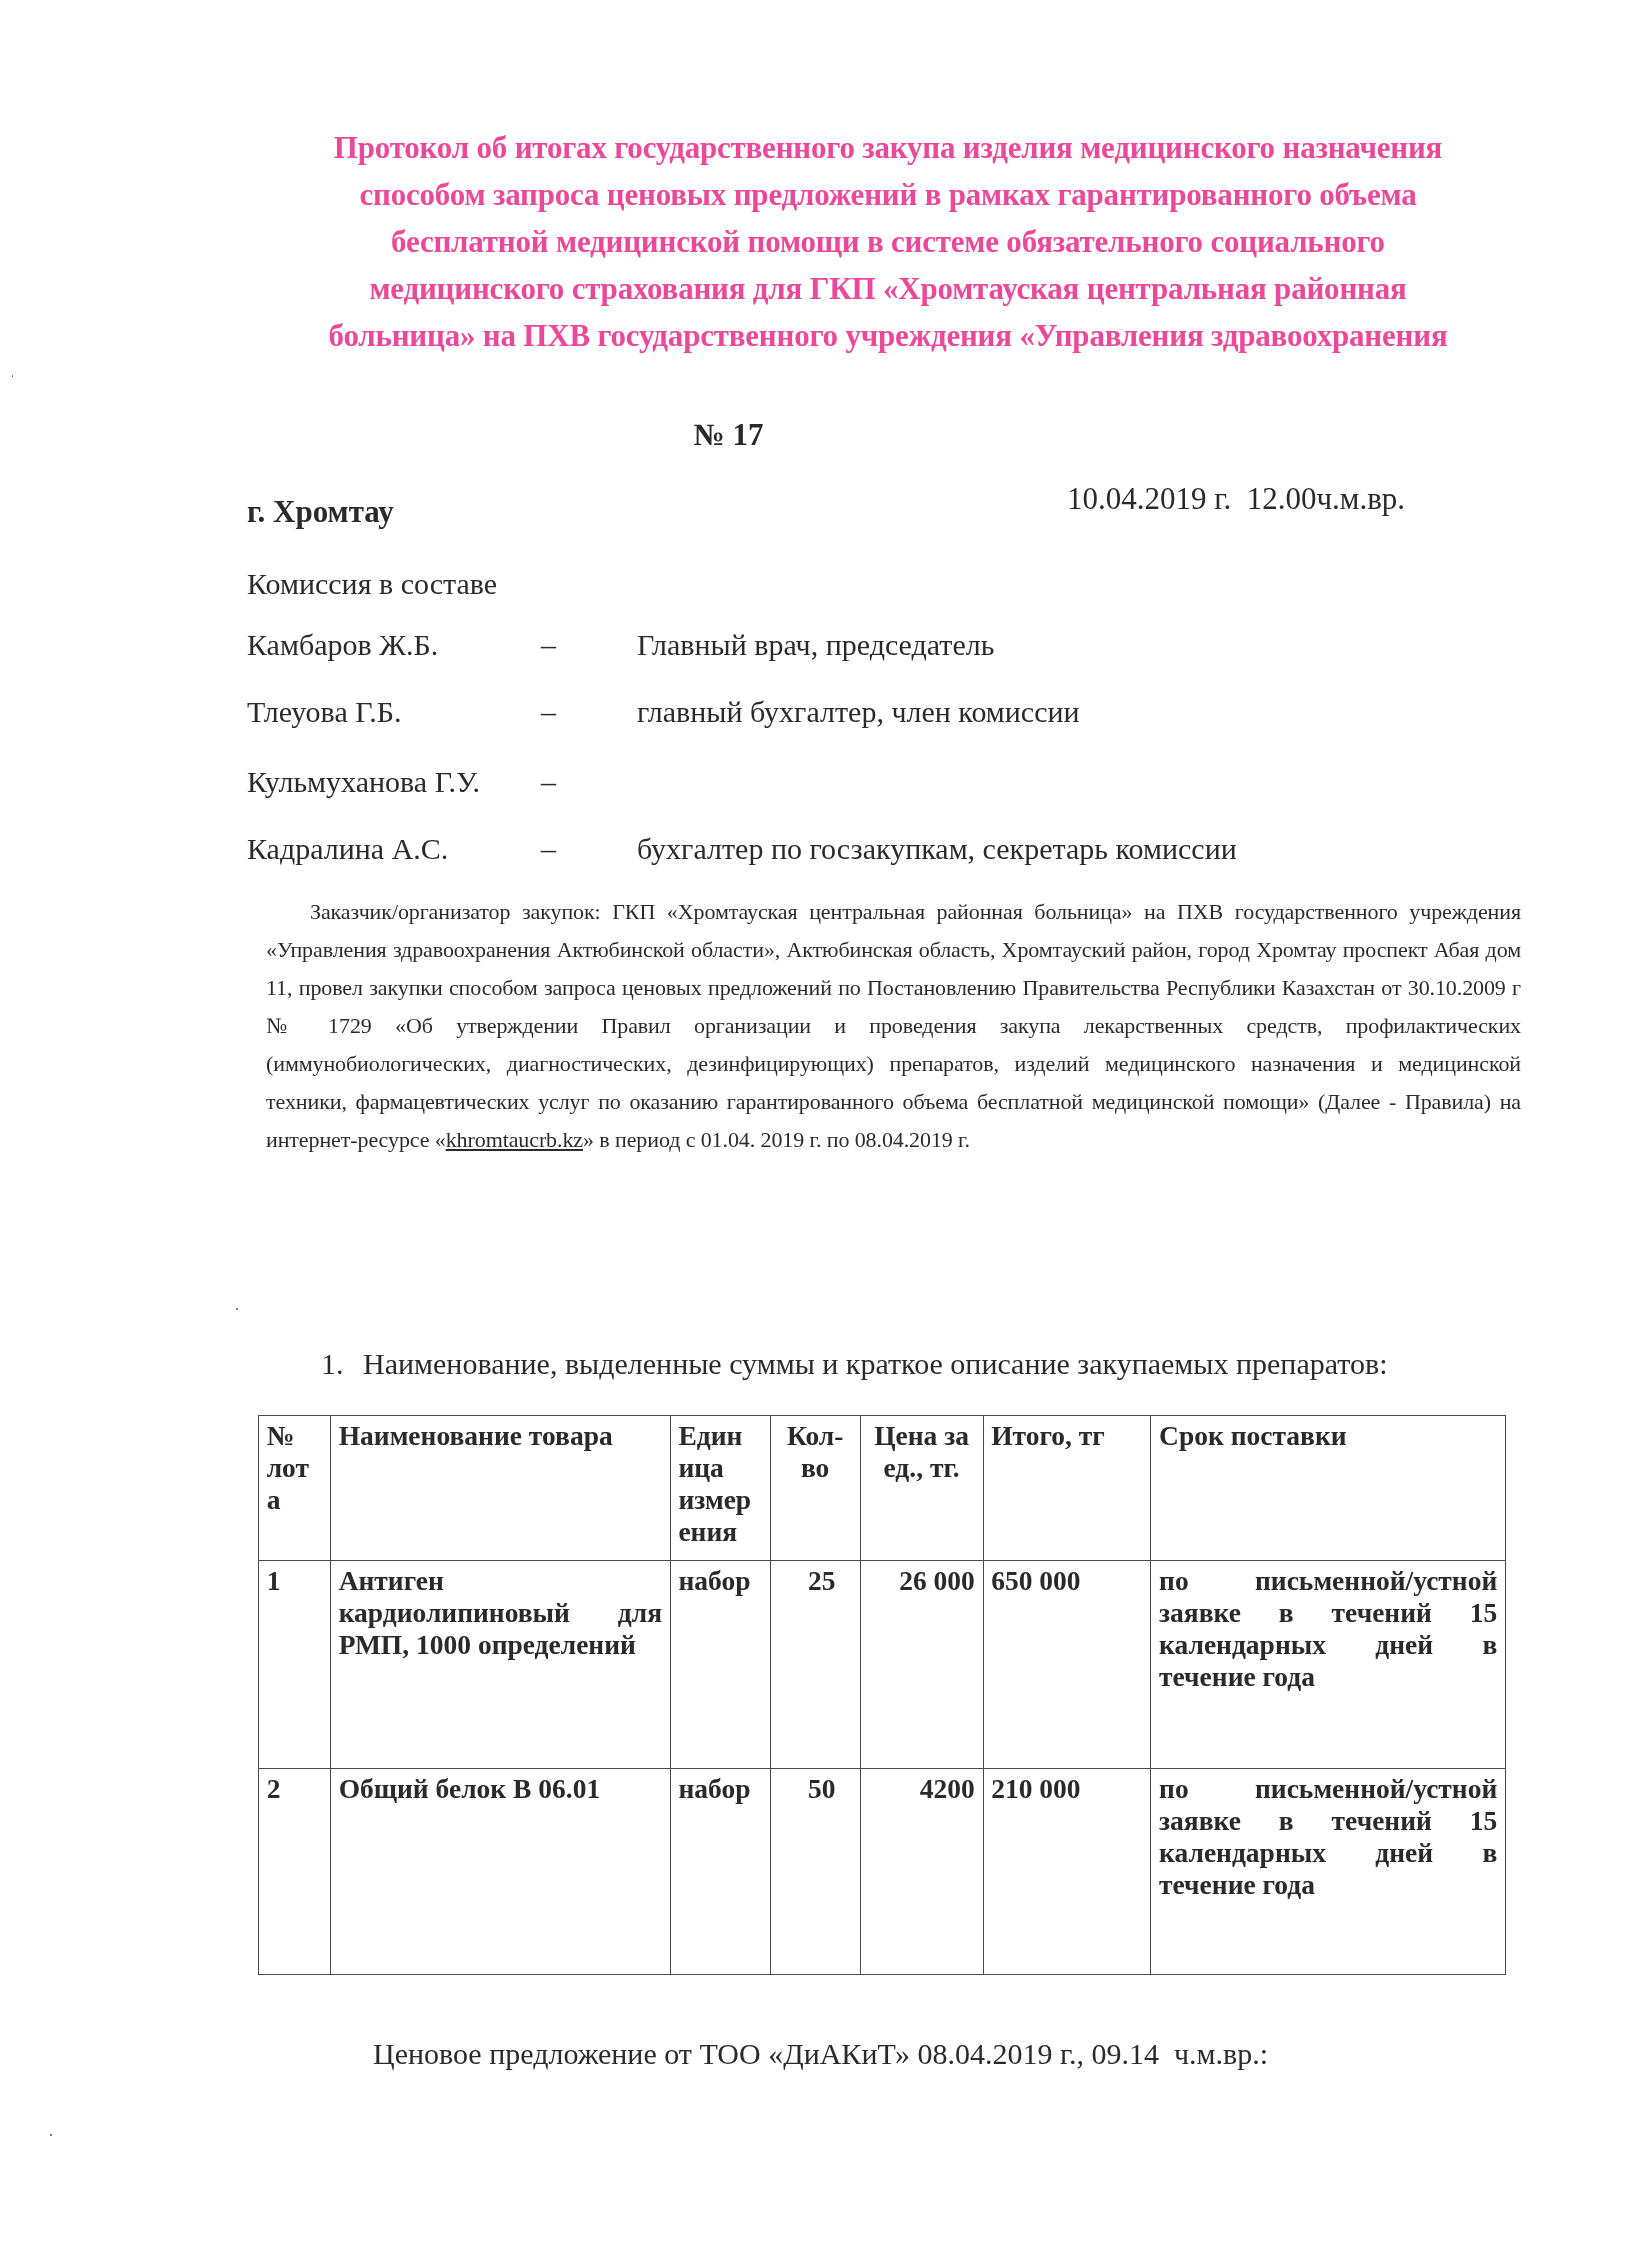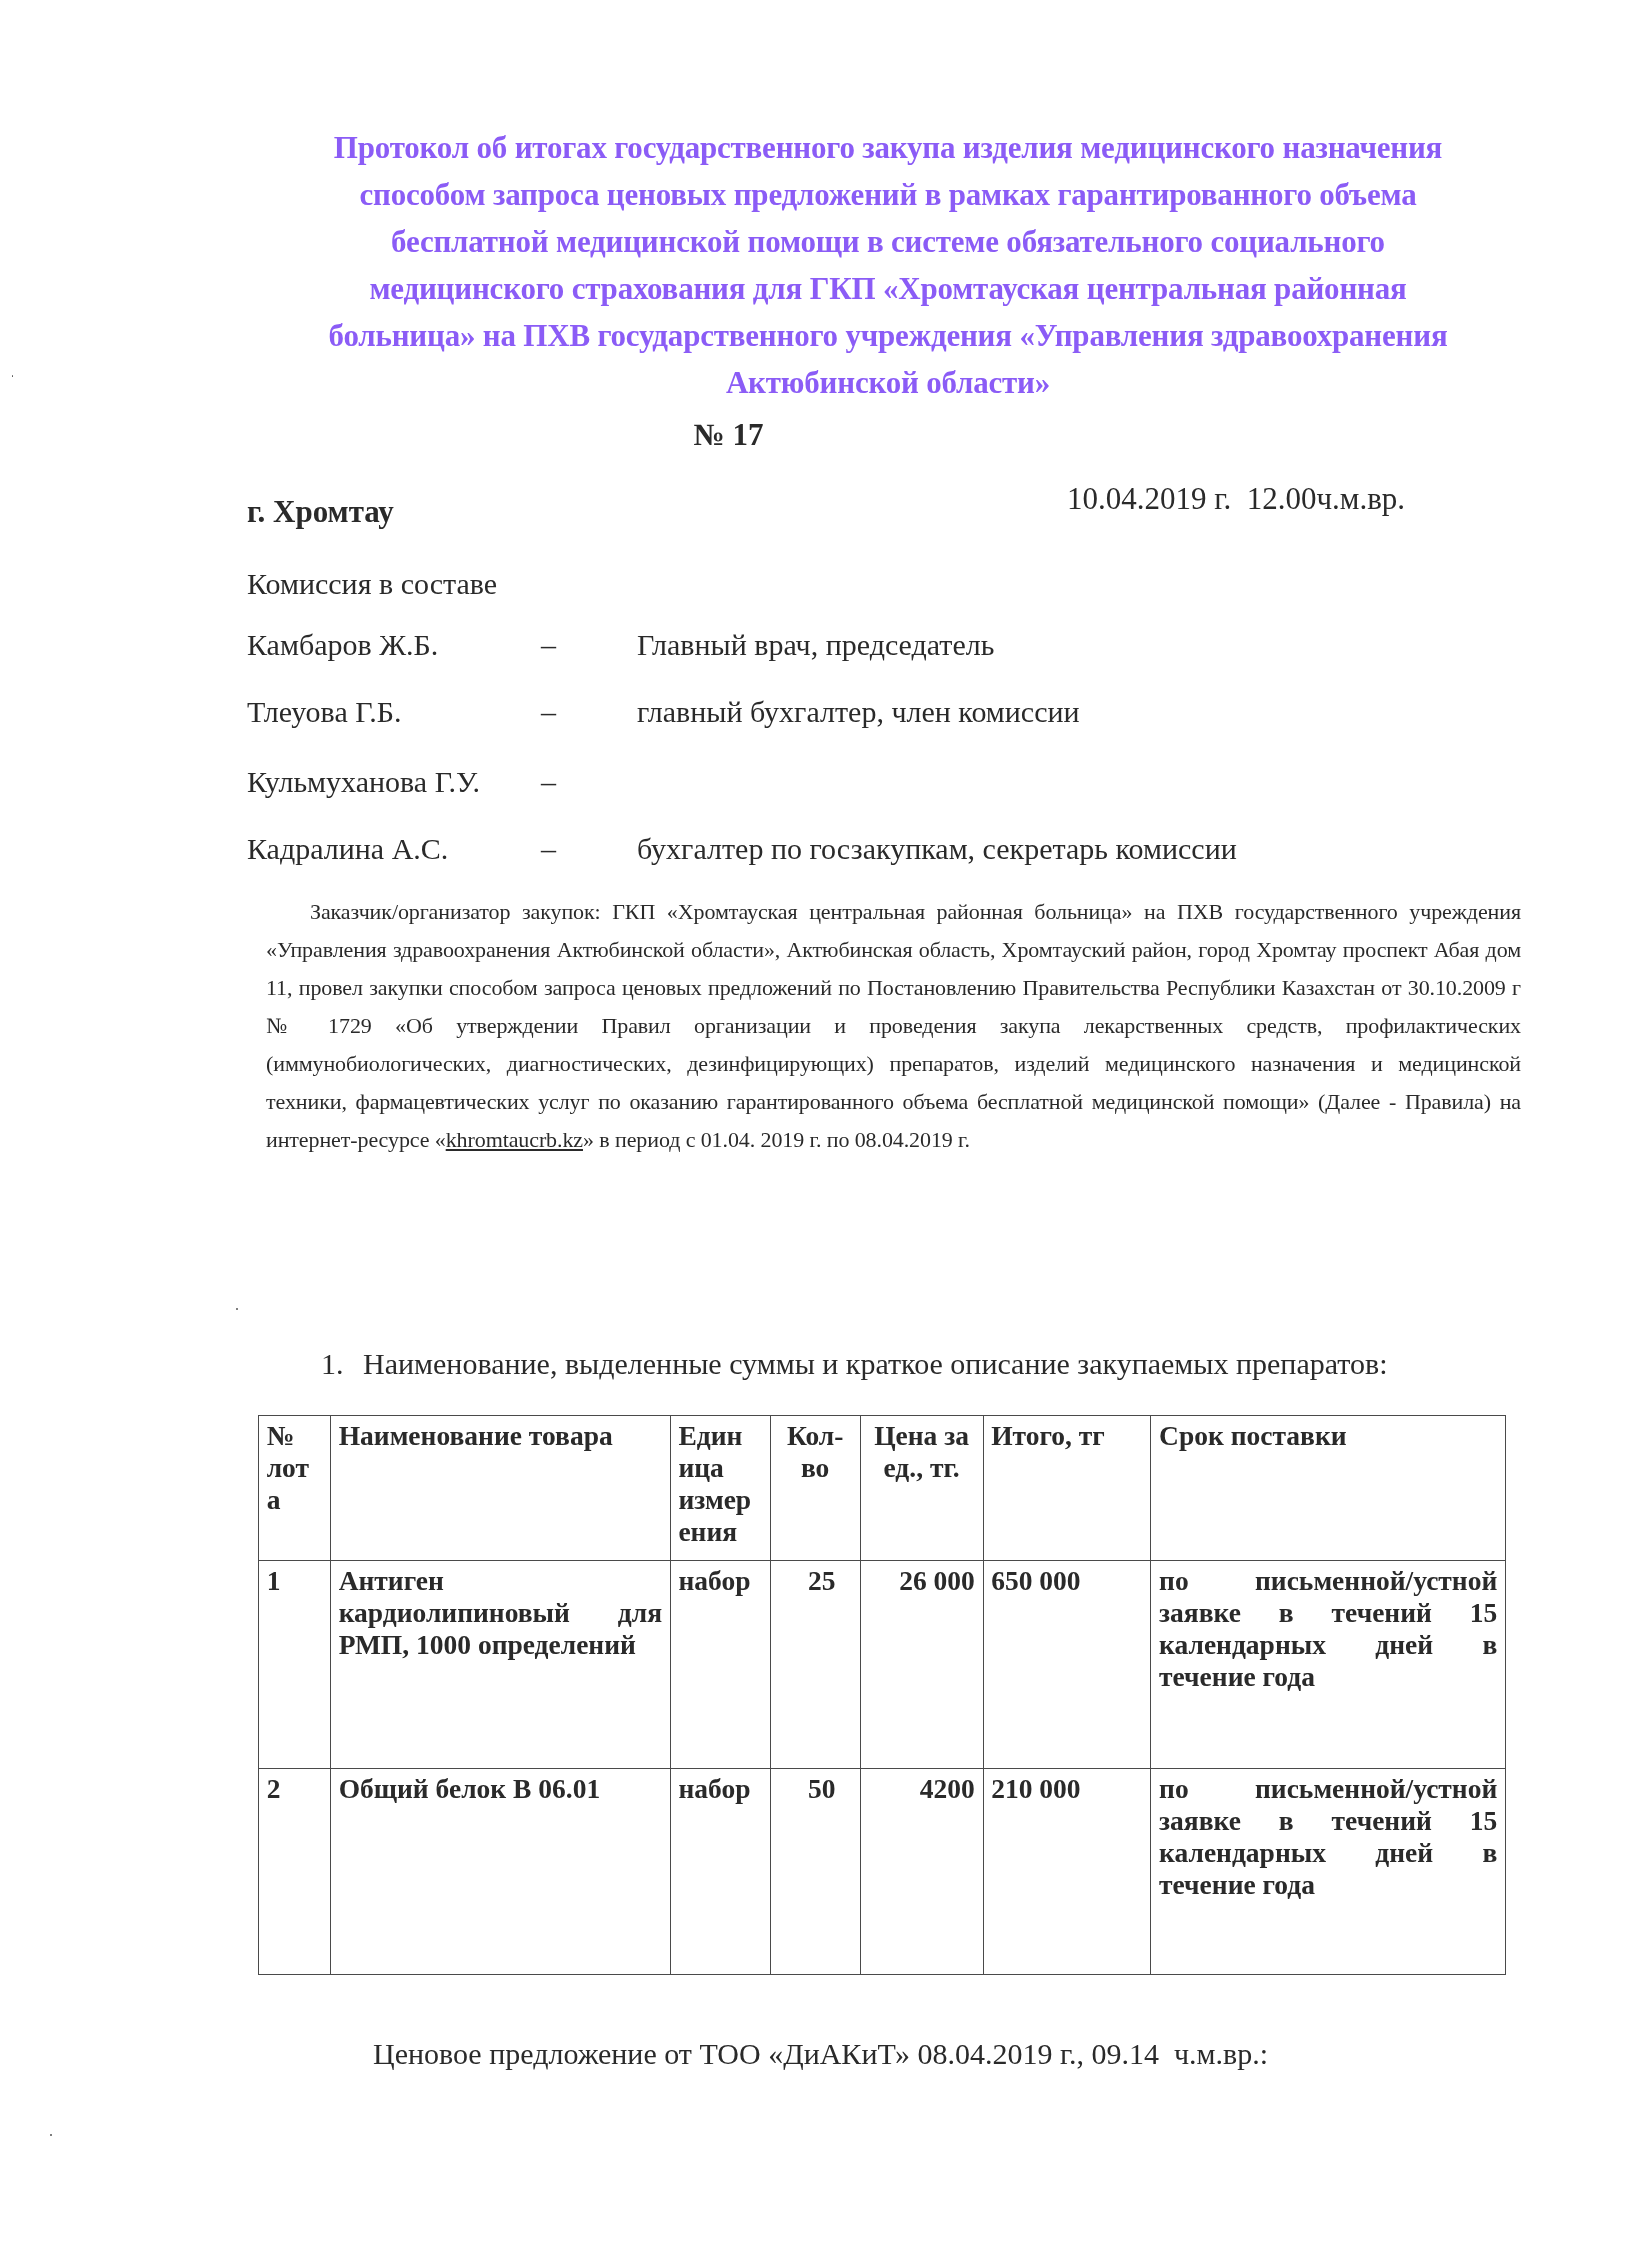--- a/index.html
+++ b/index.html
@@ -24,21 +24,21 @@
     .title {
       position: absolute;
       left: 275px;
       top: 124px;
       width: 1226px;
       text-align: center;
       font-weight: bold;
       font-size: 31px;
       line-height: 47px;
       letter-spacing: -0.2px;
-      color: #8b5cf6;
+      color: #ec4899;
     }
     .number {
       position: absolute;
       left: 0;
       width: 1394px;
       top: 417px;
       text-align: center;
       font-weight: bold;
       font-size: 31px;
       padding-left: 63px;
@@ -147,21 +147,20 @@
 <body>
 
 <div class="page">
 
   <div class="title">
     <div>Протокол об итогах государственного закупа изделия медицинского назначения</div>
     <div>способом запроса ценовых предложений в рамках гарантированного объема</div>
     <div>бесплатной медицинской помощи в системе обязательного социального</div>
     <div>медицинского страхования для ГКП «Хромтауская центральная районная</div>
     <div>больница» на ПХВ государственного учреждения «Управления здравоохранения</div>
-    <div>Актюбинской области»</div>
   </div>
 
   <div class="number">№ 17</div>
 
   <div class="city">г. Хромтау</div>
   <div class="datetime">10.04.2019 г.  12.00ч.м.вр.</div>
 
   <div class="commission-intro">Комиссия в составе</div>
 
   <div class="member" style="top:628px;">

